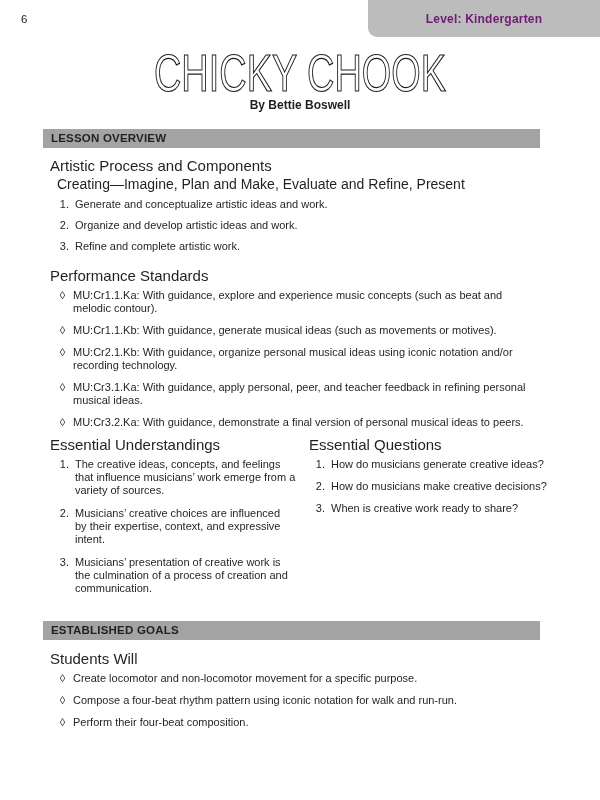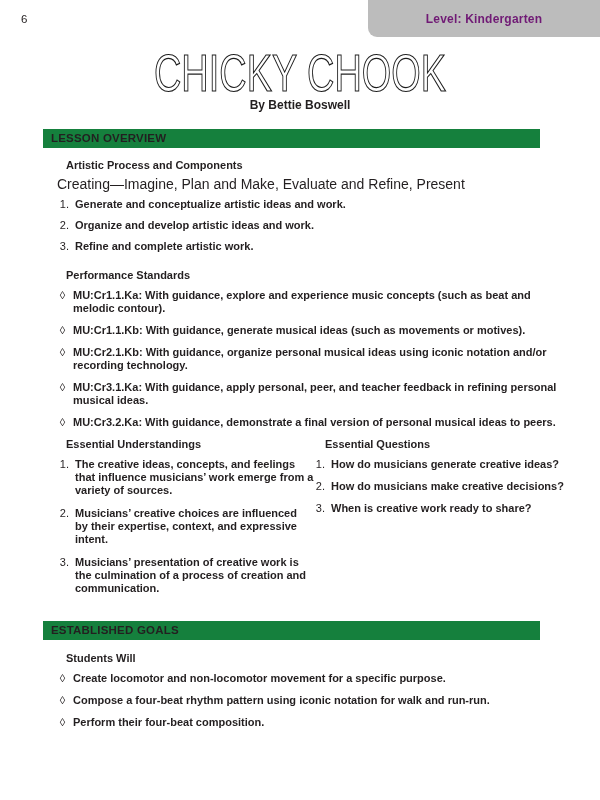--- a/index.html
+++ b/index.html
@@ -12,39 +12,39 @@
   .level-tab{
     position:absolute;top:0;right:0;width:232px;height:37px;
     background:#bcbcbc;border-bottom-left-radius:9px;
     display:flex;align-items:center;justify-content:center;
     color:#701a75;font-weight:bold;font-size:12px;letter-spacing:.2px;
   }
   .title-svg{display:block;margin:47px auto 0 auto;}
   .byline{text-align:center;font-weight:bold;font-size:12px;line-height:14px;margin-top:1px;}
   .content{margin-left:43px;width:497px;}
   .section-bar{
-    background:#15803d;font-weight:bold;font-size:11.5px;line-height:13px;
+    background:#a3a3a3;font-weight:bold;font-size:11.5px;line-height:13px;
     padding:3px 0 3px 8px;letter-spacing:.2px;
   }
   .bar-overview{margin-top:17px;}
   .bar-goals{margin-top:16px;}
-  .subhead{font-weight:bold;font-size:11px;line-height:13px;padding-left:7px;margin-left:16px;}
+  .subhead{font-weight:normal;font-size:15px;line-height:13px;padding-left:7px;}
   .sh-artistic{margin-top:11px;}
   .sh-anchor{margin-top:17px;}
   .sh-performance{margin-top:16px;}
   .sh-students{margin-top:12px;}
   .body-line{font-size:14px;line-height:13px;padding-left:14px;margin-top:6px;}
   .list{margin-top:7px;}
   .row{display:flex;align-items:flex-start;font-size:11px;line-height:13px;}
   .num-list .row{margin-bottom:8px;}
   .diamond-list .row{margin-bottom:9px;}
   .row .num{width:14px;text-align:right;margin-left:12px;flex:0 0 auto;}
   .row .gap{width:6px;flex:0 0 auto;}
   .row .bullet{width:9px;margin-left:15px;text-align:center;flex:0 0 auto;font-size:11px;}
-  .row .txt{white-space:pre;font-weight:bold;}
+  .row .txt{white-space:pre;}
   .cols{display:flex;margin-top:6px;}
   .col-left{width:262px;flex:0 0 auto;}
   .col-right{flex:1;}
   .col-right .subhead{padding-left:4px;}
   .col-list .row{margin-bottom:10px;}
   .col-right .col-list .row{margin-bottom:9px;}
   .col-right .row .num{margin-left:6px;}
 </style>
 </head>
 <body>

